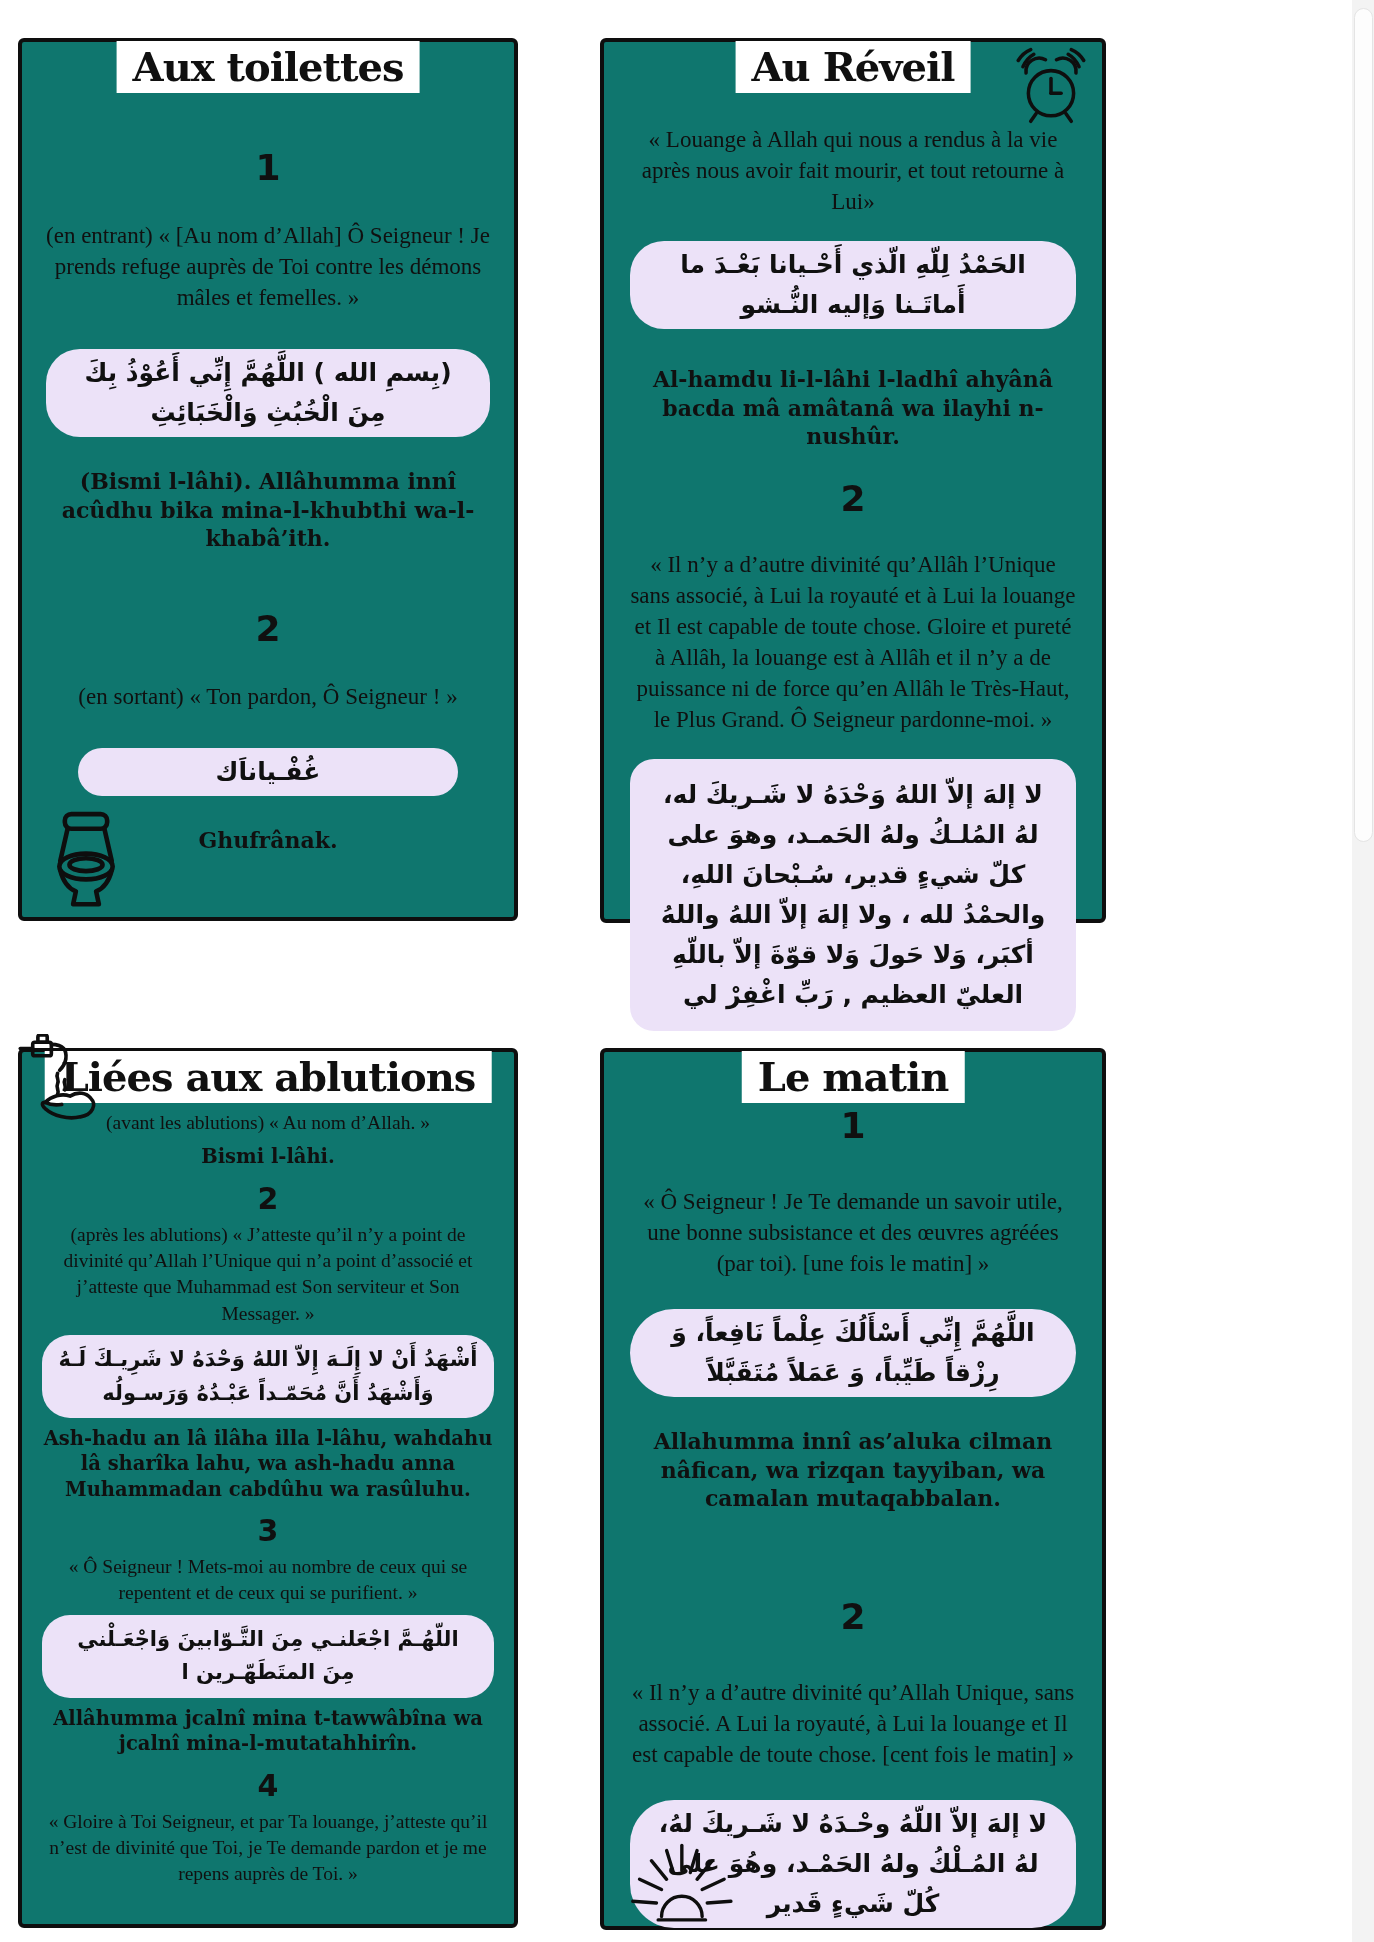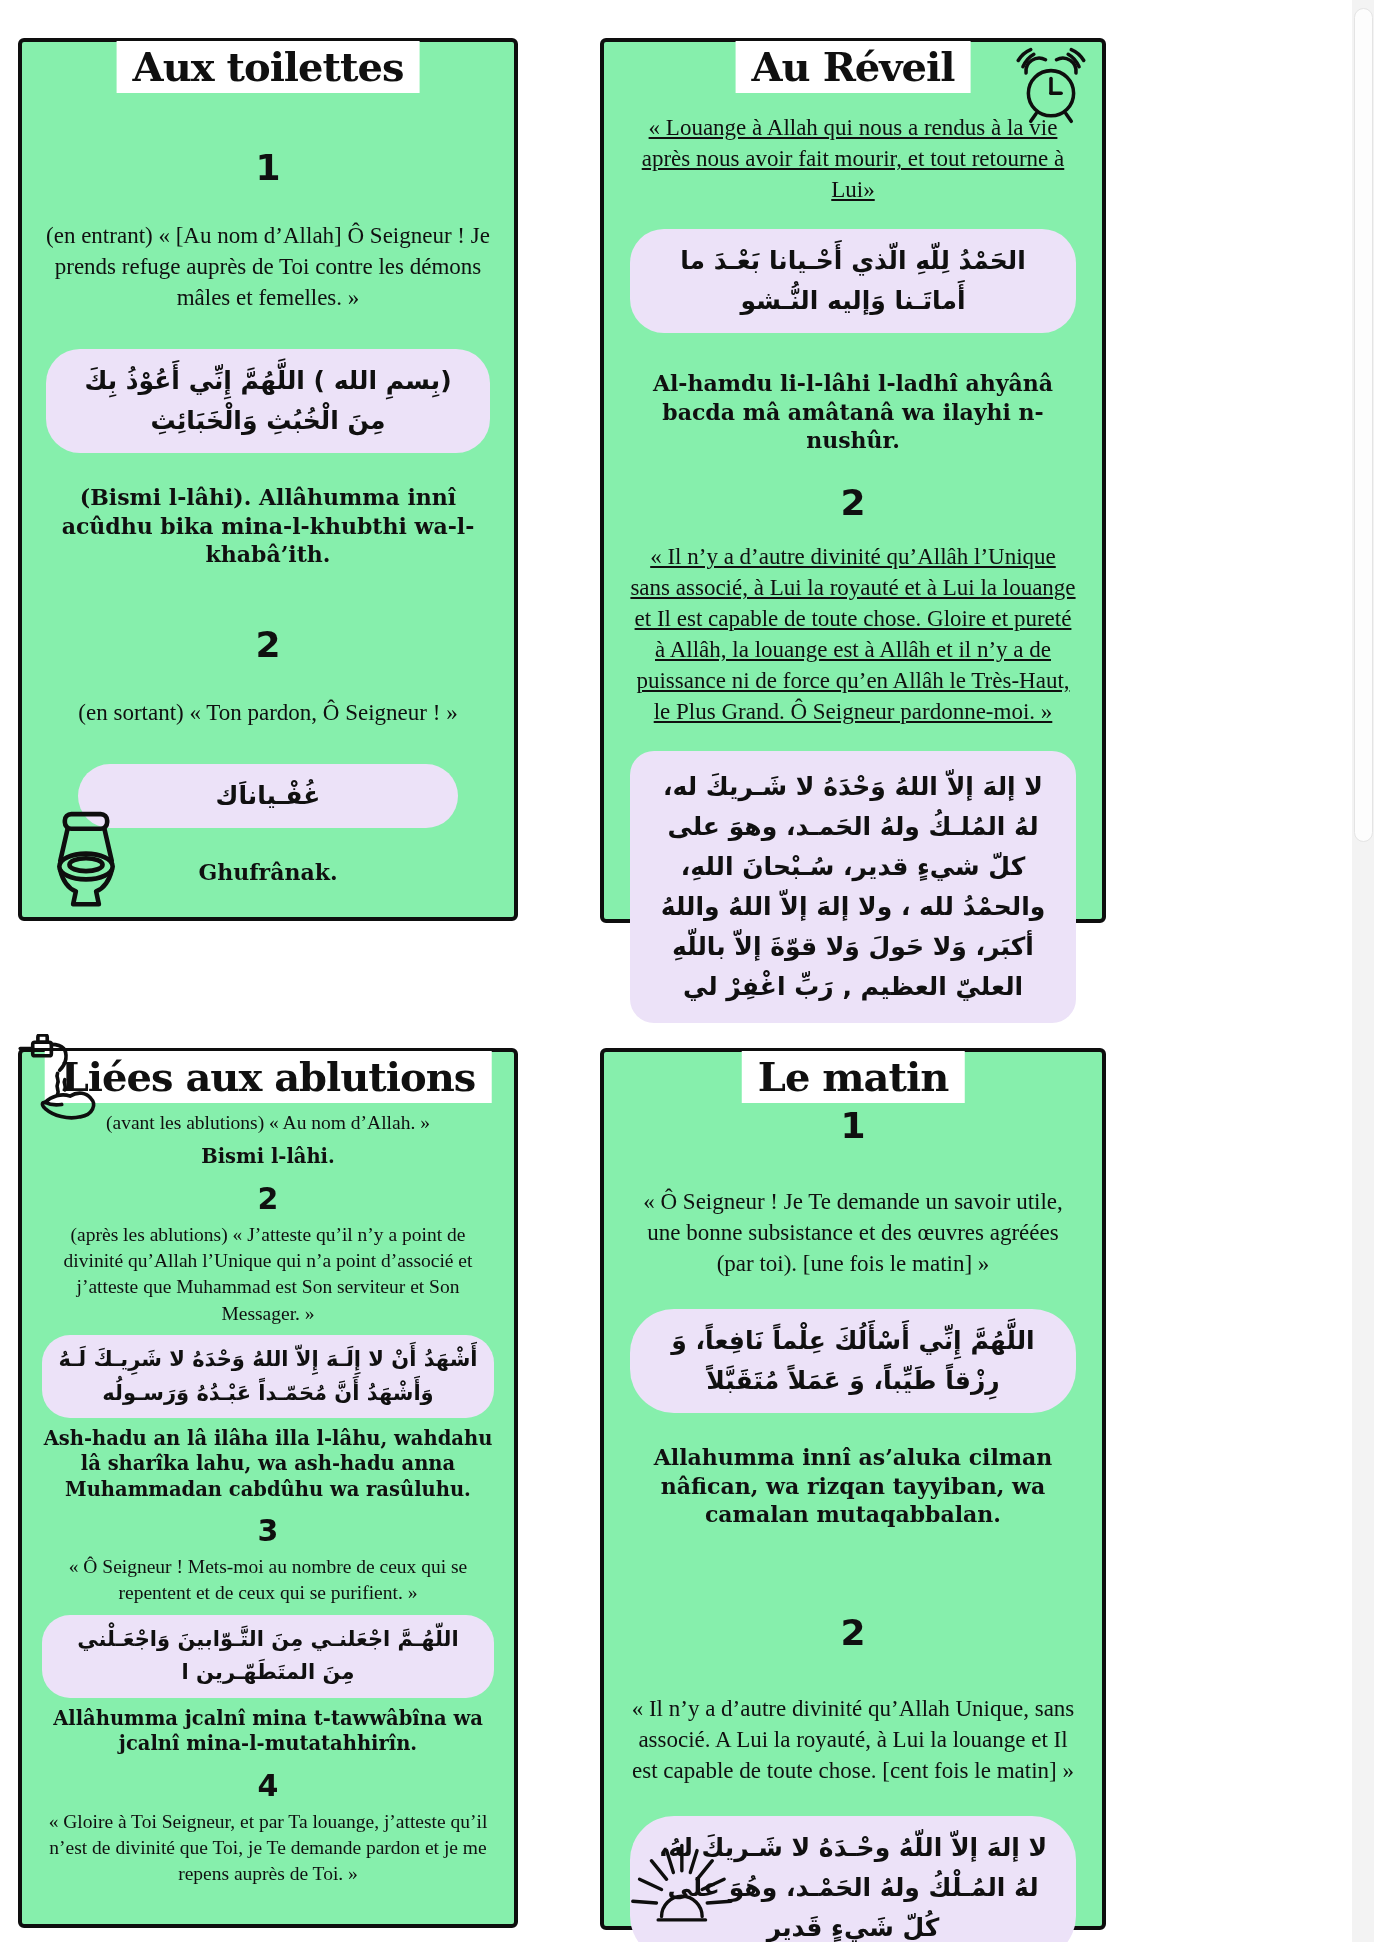--- a/index.html
+++ b/index.html
@@ -1,46 +1,46 @@
 <!DOCTYPE html>
 <html><head>
 <meta charset="utf-8">
 <style>
   html,body{margin:0;padding:0;background:#ffffff;}
   .page{position:relative;width:1374px;height:1942px;background:#ffffff;overflow:hidden;
         font-family:"Liberation Serif", serif;color:#101010;}
 
   
-  .card{position:absolute;border:4px solid #0e0e0e;border-radius:6px;background:#86efac;}
+  .card{position:absolute;border:4px solid #0e0e0e;border-radius:6px;background:#0f766e;}
   .card-title{position:absolute;top:-34px;left:50%;transform:translateX(-50%);
       background:#ffffff;padding:0 16px;white-space:nowrap;z-index:3;
       font-family:"DejaVu Serif", serif;font-weight:700;font-size:40px;line-height:52px;
       letter-spacing:-1px;}
   .card-inner{position:relative;height:100%;box-sizing:border-box;
       display:flex;flex-direction:column;align-items:center;text-align:center;}
 
   .num{font-family:"DejaVu Sans", sans-serif;font-weight:700;font-size:36px;line-height:1;}
   .fr{margin:0;font-family:"Liberation Serif", serif;font-weight:400;font-size:23px;line-height:1.35;}
   .ar{box-sizing:border-box;width:100%;background:#ece2f8;border-radius:34px;
       font-family:"DejaVu Sans", sans-serif;font-weight:700;font-size:25px;line-height:1.6;
-      padding:12px 22px;direction:rtl;}
+      padding:4px 22px;direction:rtl;}
   .tr{margin:0;font-family:"DejaVu Serif", serif;font-weight:700;font-size:22px;line-height:1.3;}
 
   
   .card-toilettes{left:18px;top:38px;width:492px;height:875px;}
   .card-toilettes .card-inner{padding:108px 24px 16px;}
   .card-toilettes .fr{margin-top:34px;}
   .card-toilettes .ar{margin-top:36px;}
   .card-toilettes .tr{margin-top:30px;}
   .card-toilettes .section+.section{margin-top:58px;}
 
   
   .card-reveil{left:600px;top:38px;width:498px;height:877px;}
   .card-reveil .card-inner{padding:14px 26px 14px;}
-  .card-reveil .fr{margin-top:20px;text-decoration:underline;}
+  .card-reveil .fr{margin-top:32px;}
   .card-reveil .ar{margin-top:24px;}
   .card-reveil .tr{margin-top:36px;}
   .card-reveil .section+.section{margin-top:30px;}
   .card-reveil .ar-multi{border-radius:24px;padding:16px 26px;}
 
   
   .card-ablutions{left:18px;top:1048px;width:492px;height:872px;}
   .card-ablutions .card-inner{padding:20px 20px 10px;}
   .card-ablutions .num{font-size:30px;}
   .card-ablutions .fr{font-size:19.5px;margin-top:8px;}

